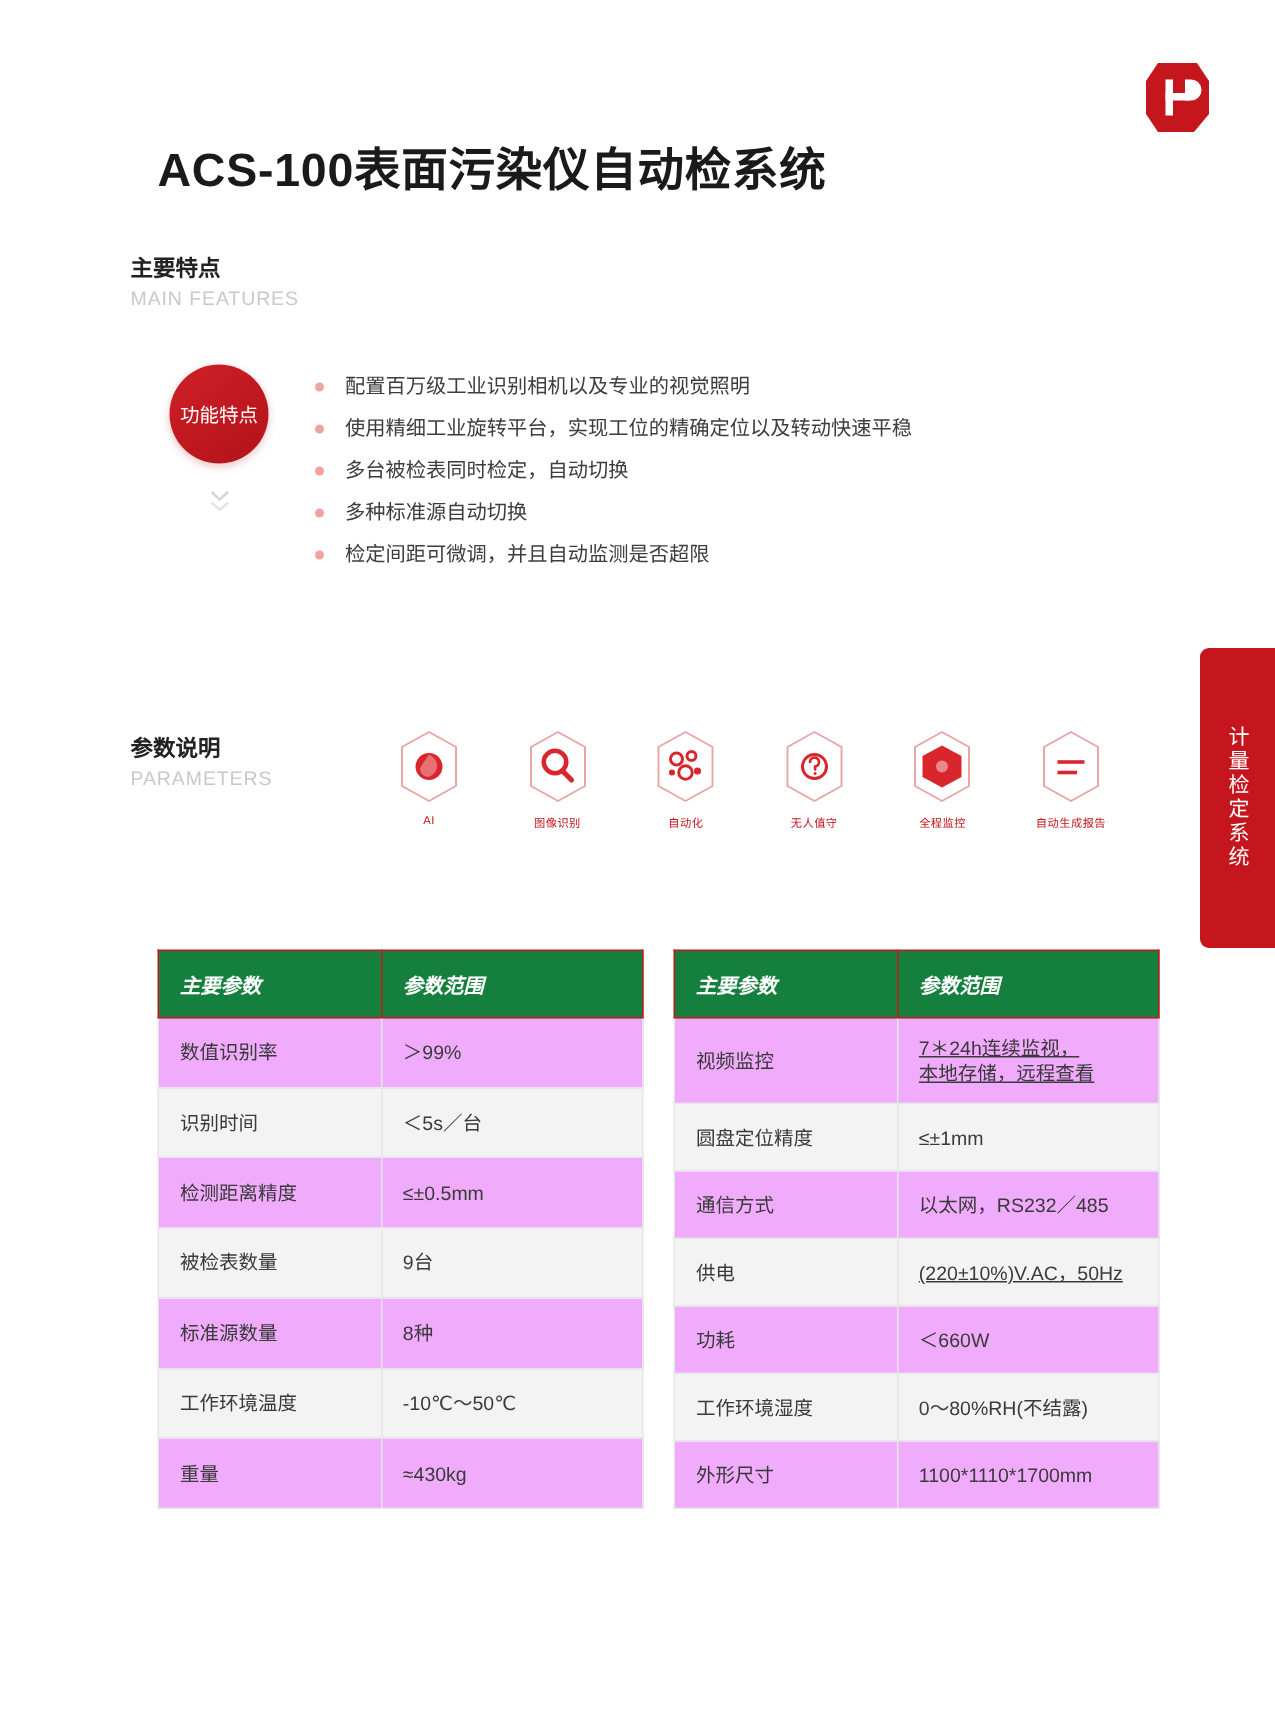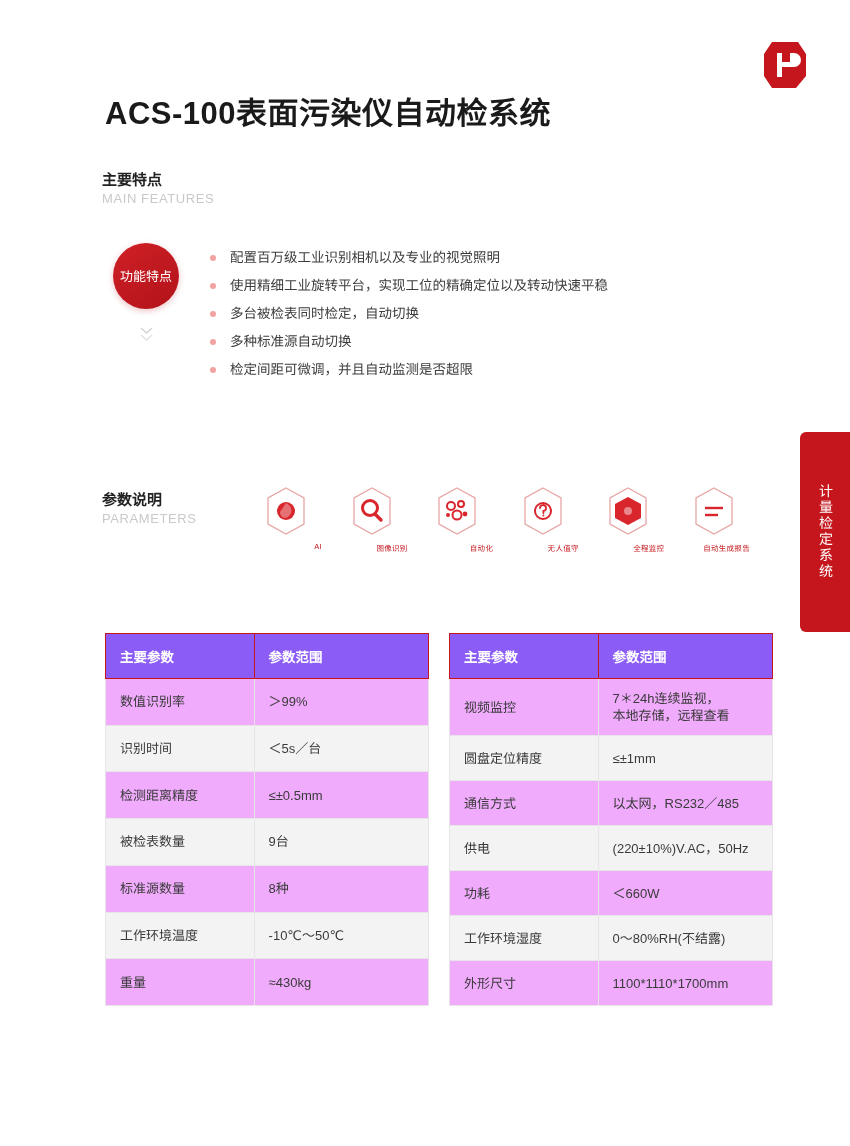--- a/index.html
+++ b/index.html
@@ -39,21 +39,21 @@
     left: 105px;
     font-size: 31px;
     font-weight: bold;
     letter-spacing: 0.5px;
     color: #1a1a1a;
   }
 
   
   .section-head {
     position: absolute;
-    left: 102px;
+    left: 87px;
   }
   .section-head .cn {
     font-size: 15px;
     font-weight: bold;
     color: #222222;
     line-height: 20px;
   }
   .section-head .en {
     font-size: 13px;
     color: #c9c9c9;
@@ -131,21 +131,21 @@
   .icon-row {
     position: absolute;
     top: 486px;
     left: 250px;
     width: 500px;
     display: flex;
     justify-content: space-between;
   }
   .icon-item {
     width: 72px;
-    text-align: right;
+    text-align: center;
   }
   .icon-hex {
     width: 44px;
     height: 50px;
     margin: 0 auto 6px auto;
     position: relative;
   }
   .icon-hex svg { display: block; }
   .icon-label {
     font-size: 7.5px;
@@ -184,44 +184,45 @@
     width: 668px;
     display: flex;
     gap: 20px;
   }
   table.spec {
     border-collapse: collapse;
     width: 324px;
     table-layout: fixed;
   }
   table.spec th {
-    background: #8b5cf6;
+    background: #15803d;
     color: #ffffff;
     font-size: 13.5px;
     font-weight: bold;
     text-align: left;
     padding: 12px 14px;
     border: 1px solid #c4161c;
+    font-style: italic;
   }
   table.spec td {
     font-size: 13px;
     color: #3a3a3a;
     padding: 11px 14px;
     border: 1px solid #e6e6e6;
     background: #f0abfc;
     line-height: 17px;
     vertical-align: middle;
     height: 22px;
   }
   table.spec tr.alt td {
     background: #f3f3f3;
   }
   table.spec col.c1 { width: 46%; }
   table.spec col.c2 { width: 54%; }
-  .cell-2line { font-size: 12.5px; line-height: 16px; }
+  .cell-2line { font-size: 12.5px; line-height: 16px; text-decoration: underline; }
 </style>
 </head>
 <body>
 
 <div class="page">
 
   <div class="logo">
     <svg width="46" height="50" viewBox="0 0 46 50" xmlns="http://www.w3.org/2000/svg">
       <path d="M10 2 L36 2 L44 14 L44 36 L34 48 L10 48 L2 36 L2 14 Z" fill="#c4161c"></path>
       <rect x="15" y="13" width="5" height="24" fill="#ffffff"></rect>

